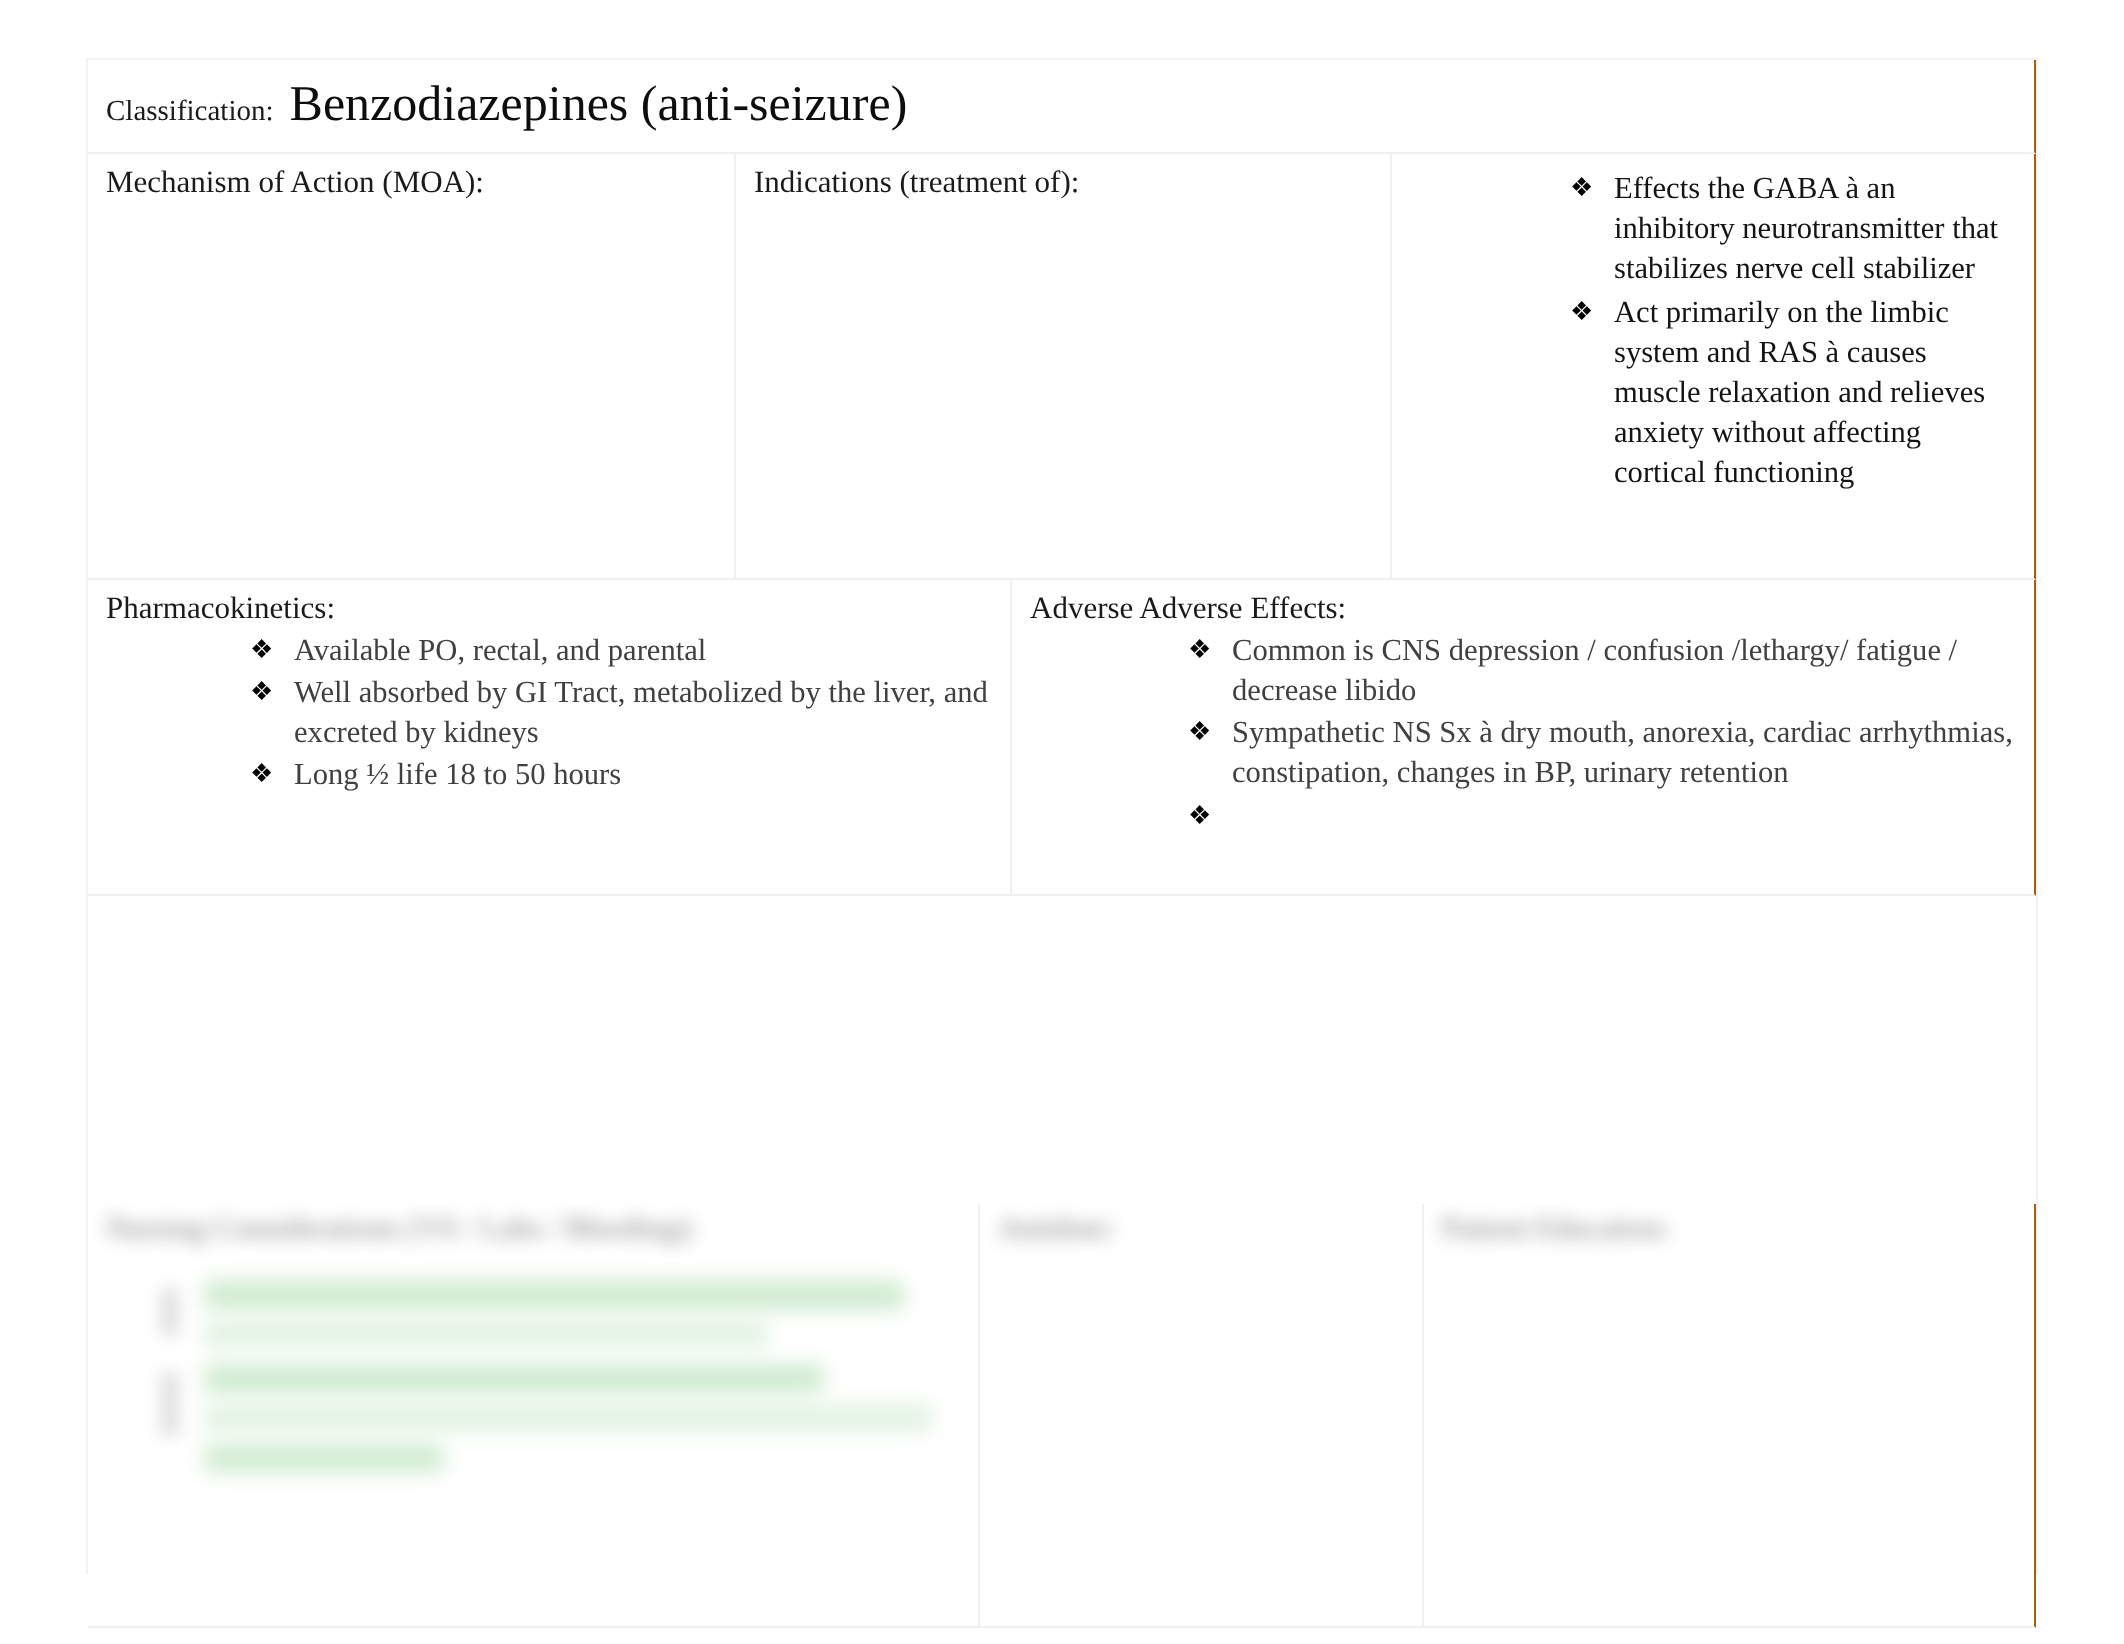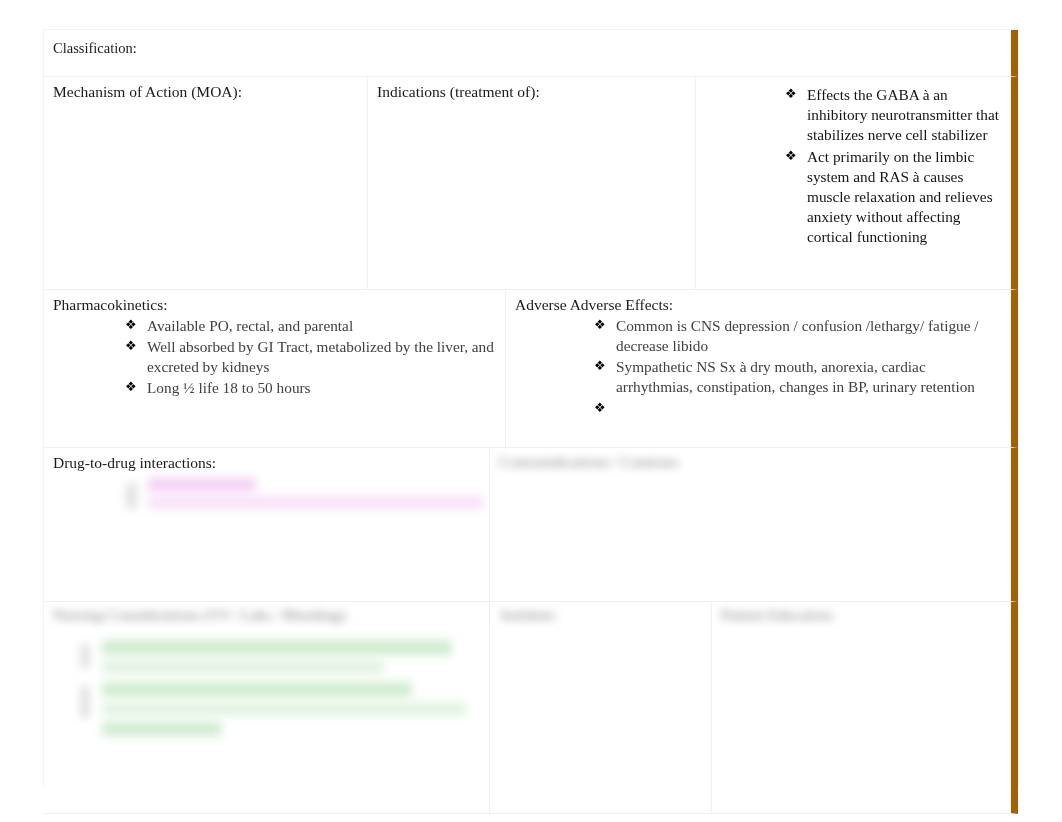--- a/index.html
+++ b/index.html
@@ -44,21 +44,21 @@
 
   .cell {
     position: relative;
     box-sizing: border-box;
     border-right: 1px solid #f0f0f0;
     border-bottom: 1px solid #efefef;
     padding: 6px 8px 4px 9px;
     background: #ffffff;
     overflow: hidden;
   }
-  .cell:last-child { border-right: 7px solid #a16207; }
+  .cell:last-child { border-right: 1px solid #a16207; }
 
   
   #row-title   { top: 0px;   height: 47px; }
   #row-top     { top: 47px;  height: 213px; }
   #row-mid     { top: 260px; height: 158px; }
   #row-inter   { top: 418px; height: 154px; }
   #row-bottom  { top: 572px; height: 212px; }
 
   .cell-head {
     font-size: 15.5px;
@@ -141,20 +141,21 @@
 </style>
 </head>
 <body>
 
 <div class="page">
   <div class="sheet">
 
     <div class="row" id="row-title">
       <div class="cell" style="width:974px;">
         <span class="class-label">Classification:</span>
+        <span class="class-value">Benzodiazepines (anti-seizure)</span>
       </div>
     </div>
 
     <div class="row" id="row-top">
 
       <div class="cell" style="width:324px;">
         <div class="cell-head">Mechanism of Action (MOA):</div>
       </div>
 
       <div class="cell" style="width:328px;">
@@ -206,36 +207,20 @@
             <span class="bul">❖</span>
             <span class="pink">Sympathetic NS Sx à dry mouth, anorexia, cardiac arrhythmias, constipation, changes in BP, urinary retention</span>
           </li>
           <li>
             <span class="bul">❖</span>
           </li>
         </ul>
       </div>
     </div>
 
-    <div class="row" id="row-inter">
-
-      <div class="cell" style="width:446px;">
-        <div class="cell-head">Drug-to-drug interactions:</div>
-
-        <div>
-          <div class="blur-bullet" style="left:82px; top:35px; width:11px; height:26px;"></div>
-          <div class="blur-line pinkband" style="left:104px; top:30px; width:108px; height:14px;"></div>
-          <div class="blur-line pinkband-soft" style="left:104px; top:48px; width:336px; height:13px;"></div>
-        </div>
-      </div>
-
-      <div class="cell" style="width:528px;">
-        <div class="blur-head" style="left:9px; top:5px;">Contraindications / Cautions:</div>
-      </div>
-    </div>
 
     <div class="row" id="row-bottom">
 
       <div class="cell" style="width:446px;">
         <div class="blur-head" style="left:9px; top:4px;">Nursing Considerations (VS / Labs / Bleeding):</div>
         <div>
           <div class="blur-bullet" style="left:36px; top:42px; width:10px; height:24px;"></div>
           <div class="blur-bullet" style="left:36px; top:84px; width:10px; height:32px;"></div>
           <div class="blur-line greenband" style="left:58px; top:38px; width:350px; height:15px;"></div>
           <div class="blur-line greenband-soft" style="left:58px; top:58px; width:282px; height:14px;"></div>

